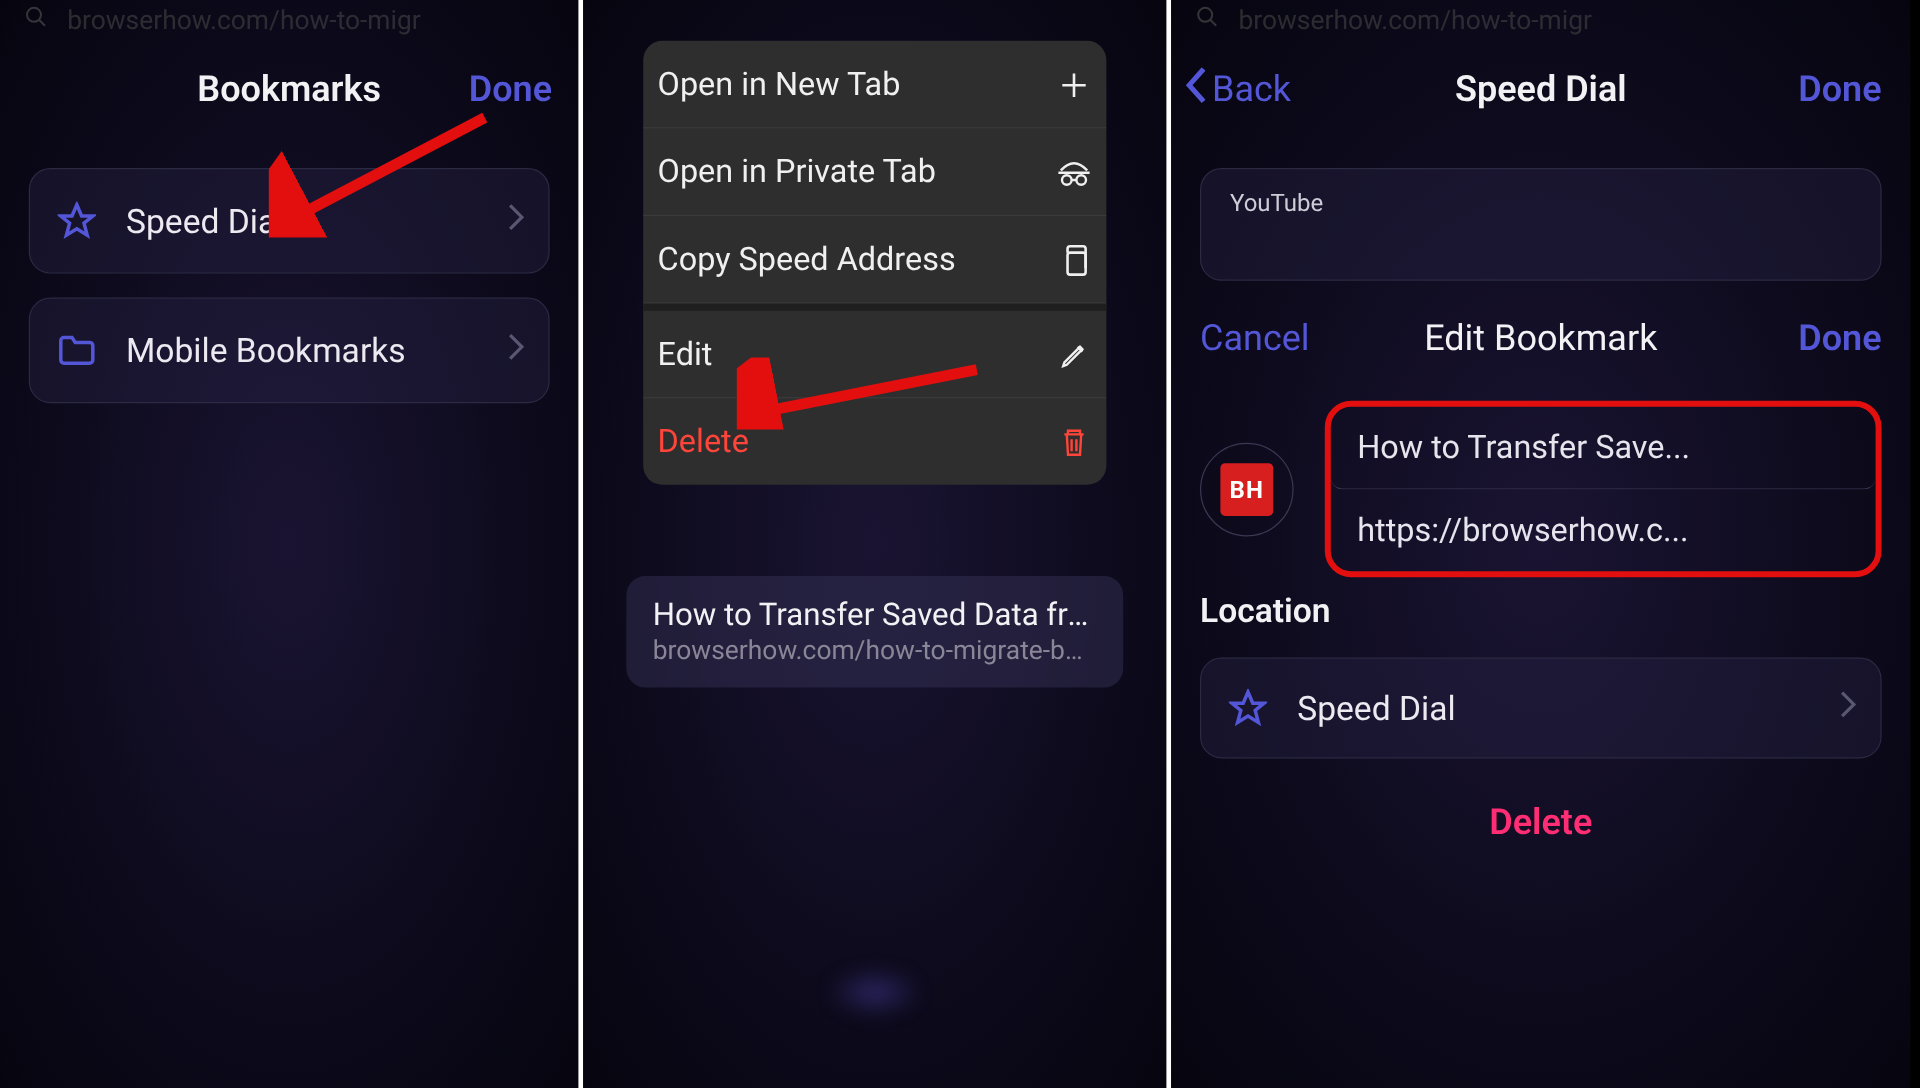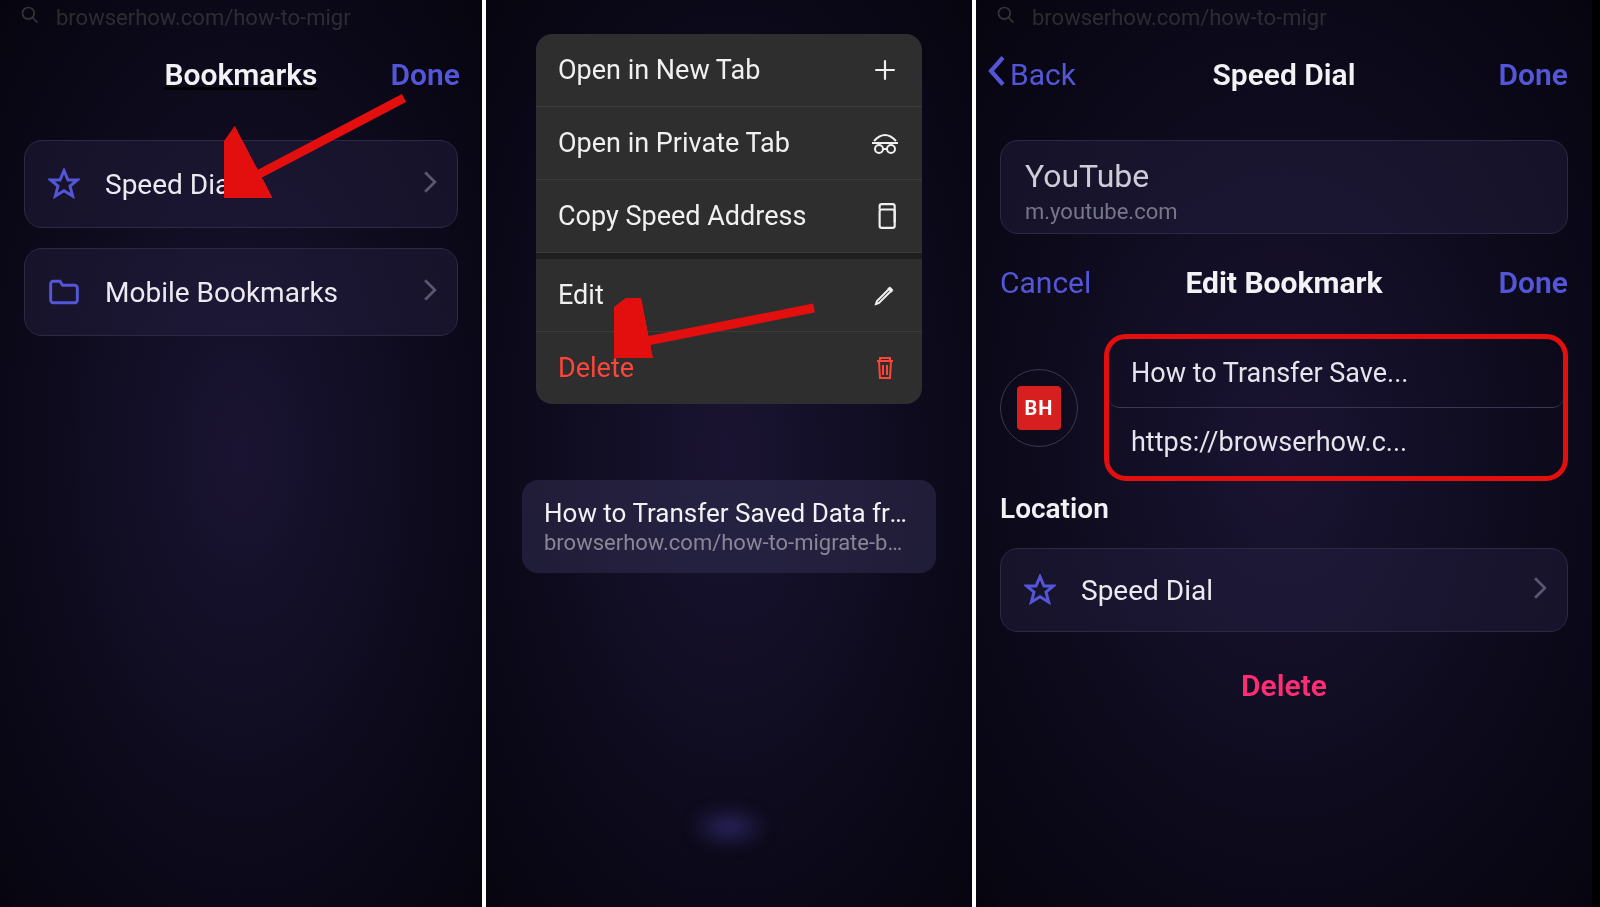--- a/index.html
+++ b/index.html
@@ -5,60 +5,60 @@
   * { box-sizing: border-box; margin: 0; padding: 0; font-family: -apple-system, BlinkMacSystemFont, "Segoe UI", Roboto, Helvetica, Arial, sans-serif; }
   body { background: #000; width: 1600px; height: 907px; display: flex; overflow: hidden; }
   .panel { height: 100%; position: relative; background: radial-gradient(ellipse at 50% 50%, #1a1432 0%, #0d0a1c 60%, #06050f 100%); overflow: hidden; }
   .panel-1 { width: 486px; border-right: 4px solid #fff; }
   .panel-2 { width: 490px; border-right: 4px solid #fff; }
   .panel-3 { width: 616px; }
   .addrbar { position: absolute; top: 0; left: 0; right: 0; height: 34px; display: flex; align-items: center; padding: 0 20px; color: #444; font-size: 22px; opacity: 0.6; }
   .addrbar .mag { margin-right: 16px; }
   .addrbar .addr { flex: 1; white-space: nowrap; overflow: hidden; text-overflow: clip; }
   
-  .p1-header { position: absolute; top: 48px; left: 0; right: 0; display: flex; align-items: center; justify-content: center; padding: 0 16px; height: 52px; text-decoration: underline; }
+  .p1-header { position: absolute; top: 48px; left: 0; right: 0; display: flex; align-items: center; justify-content: center; padding: 0 16px; height: 52px; }
   .p1-title { color: #f2f2f4; font-size: 30px; font-weight: 600; }
   .p1-done { position: absolute; right: 22px; color: #5356d6; font-size: 30px; font-weight: 600; }
   .p1-list { position: absolute; top: 140px; left: 24px; right: 24px; }
   .card-row { display: flex; align-items: center; background: rgba(40,36,70,0.4); border: 1px solid #2b2a42; border-radius: 18px; padding: 24px 20px; margin-bottom: 20px; }
   .card-row .icon { width: 38px; height: 38px; display: flex; align-items: center; justify-content: center; margin-right: 22px; }
   .card-row .label { color: #eceaf0; font-size: 28px; flex: 1; }
   .card-row .chev { color: #5a5772; font-size: 26px; }
   
   .star-outline svg { stroke: #5356d6; fill: none; stroke-width: 2.2; }
   .folder-outline svg { stroke: #5356d6; fill: none; stroke-width: 2.2; }
   
   .red-arrow { position: absolute; pointer-events: none; }
   
   .context-menu { position: absolute; top: 34px; left: 50px; right: 50px; background: #2e2e2e; border-radius: 16px; overflow: hidden; }
-  .cm-row { display: flex; align-items: center; justify-content: space-between; padding: 20px 22px; color: #f0f0f0; font-size: 27px; border-bottom: 1px solid #3b3b3b; }
+  .cm-row { display: flex; align-items: flex-end; justify-content: space-between; padding: 20px 12px; color: #f0f0f0; font-size: 27px; border-bottom: 1px solid #3b3b3b; }
   .cm-row:last-child { border-bottom: none; }
   .cm-row.delete { color: #ff453a; }
   .cm-sep { height: 6px; background: #1f1f1f; }
   .cm-icon { width: 30px; height: 30px; display: flex; align-items: center; justify-content: center; }
   .cm-icon svg { stroke: #f0f0f0; fill: none; stroke-width: 2; }
   .cm-row.delete .cm-icon svg { stroke: #ff453a; }
   
   .preview-card { position: absolute; top: 480px; left: 36px; right: 36px; background: rgba(50,46,80,0.55); border-radius: 16px; padding: 18px 22px; }
   .preview-title { color: #f2f2f4; font-size: 26px; white-space: nowrap; overflow: hidden; text-overflow: ellipsis; margin-bottom: 2px; }
   .preview-sub { color: #8a8697; font-size: 22px; white-space: nowrap; overflow: hidden; text-overflow: ellipsis; }
   
   .p3-header { position: absolute; top: 48px; left: 0; right: 0; display: flex; align-items: center; justify-content: center; padding: 0 20px; height: 52px; }
   .p3-back { position: absolute; left: 12px; display: flex; align-items: center; color: #5356d6; font-size: 30px; }
   .p3-back-chev { font-size: 36px; margin-right: 4px; font-weight: 300; }
   .p3-title { color: #f2f2f4; font-size: 30px; font-weight: 600; }
   .p3-done-top { position: absolute; right: 24px; color: #5356d6; font-size: 30px; font-weight: 600; }
   
   .p3-ytcard { position: absolute; top: 140px; left: 24px; right: 24px; background: rgba(40,36,70,0.4); border: 1px solid #2b2a42; border-radius: 18px; padding: 16px 24px; height: 94px; }
-  .p3-ytcard .yt-title { color: #cfccd8; font-size: 32px; margin-bottom: 4px; }
+  .p3-ytcard .yt-title { color: #cfccd8; font-size: 20px; margin-bottom: 4px; }
   .p3-ytcard .yt-sub { color: #78768a; font-size: 22px; }
   
   .p3-sheethdr { position: absolute; top: 256px; left: 0; right: 0; display: flex; align-items: center; justify-content: center; padding: 0 16px; height: 52px; }
   .p3-cancel { position: absolute; left: 24px; color: #5356d6; font-size: 30px; }
-  .p3-sheet-title { color: #f2f2f4; font-size: 30px; font-weight: 700; }
+  .p3-sheet-title { color: #f2f2f4; font-size: 30px; font-weight: 400; }
   .p3-done { position: absolute; right: 24px; color: #5356d6; font-size: 30px; font-weight: 600; }
   
   .edit-area { position: absolute; top: 334px; left: 0; right: 0; display: flex; align-items: center; padding: 0 24px; }
   .favicon-circle { width: 78px; height: 78px; border: 1px solid #3a3752; border-radius: 50%; display: flex; align-items: center; justify-content: center; margin-right: 26px; }
   .favicon-bh { width: 44px; height: 44px; background: #d81f1f; color: #fff; font-weight: 700; font-size: 20px; display: flex; align-items: center; justify-content: center; border-radius: 4px; letter-spacing: 1px; }
   .edit-fields { flex: 1; border: 5px solid #e30f0f; border-radius: 22px; overflow: hidden; }
   .edit-field { padding: 18px 22px; color: #e6e4ec; font-size: 27px; white-space: nowrap; overflow: hidden; text-overflow: ellipsis; }
   .edit-field:first-child { border-bottom: 1px solid #3a3752; border-radius: 10px; }
   
   .loc-label { position: absolute; top: 492px; left: 24px; color: #f2f2f4; font-size: 28px; font-weight: 600; }
@@ -213,21 +213,20 @@
           </svg>
       </span>
       <span>Back</span>
     </span>
     <span class="p3-title">Speed Dial</span>
     <span class="p3-done-top">Done</span>
   </div>
 
   <div class="p3-ytcard">
     <div class="yt-title">YouTube</div>
-    <div class="yt-sub">m.youtube.com</div>
   </div>
 
   <div class="p3-sheethdr">
     <span class="p3-cancel">Cancel</span>
     <span class="p3-sheet-title">Edit Bookmark</span>
     <span class="p3-done">Done</span>
   </div>
 
   <div class="edit-area">
     <div class="favicon-circle">

